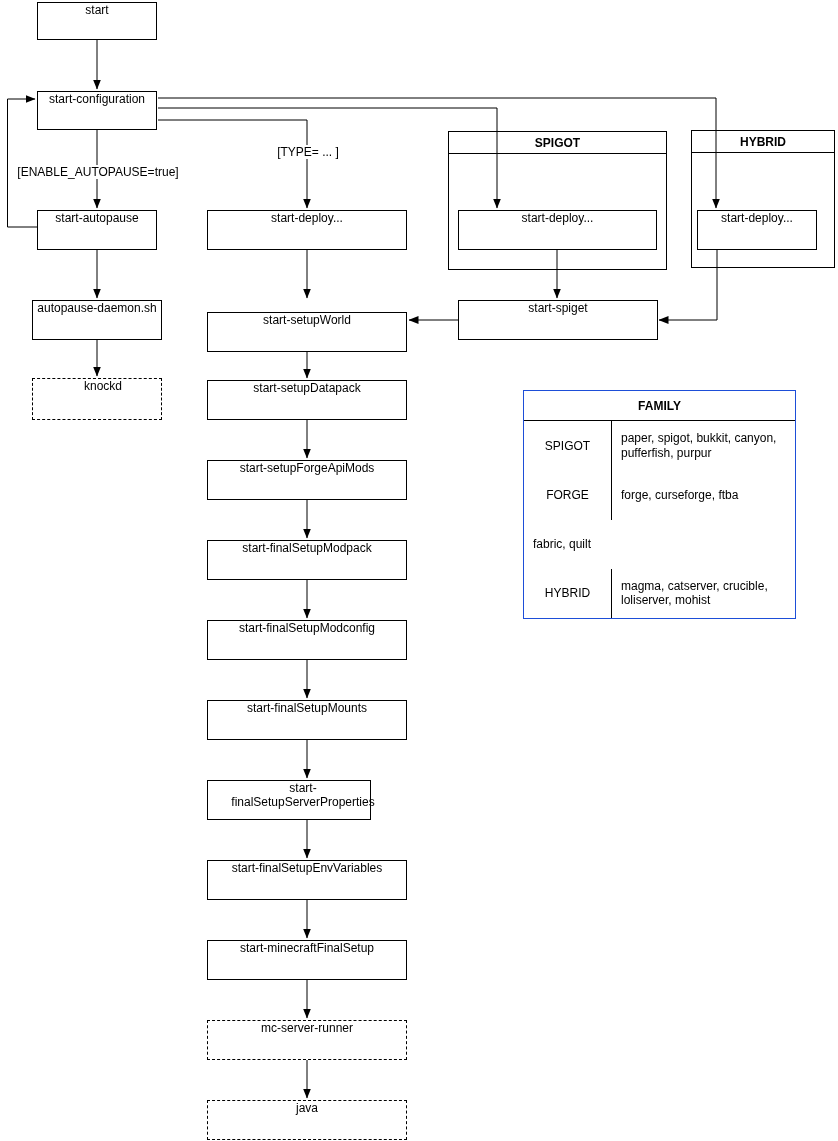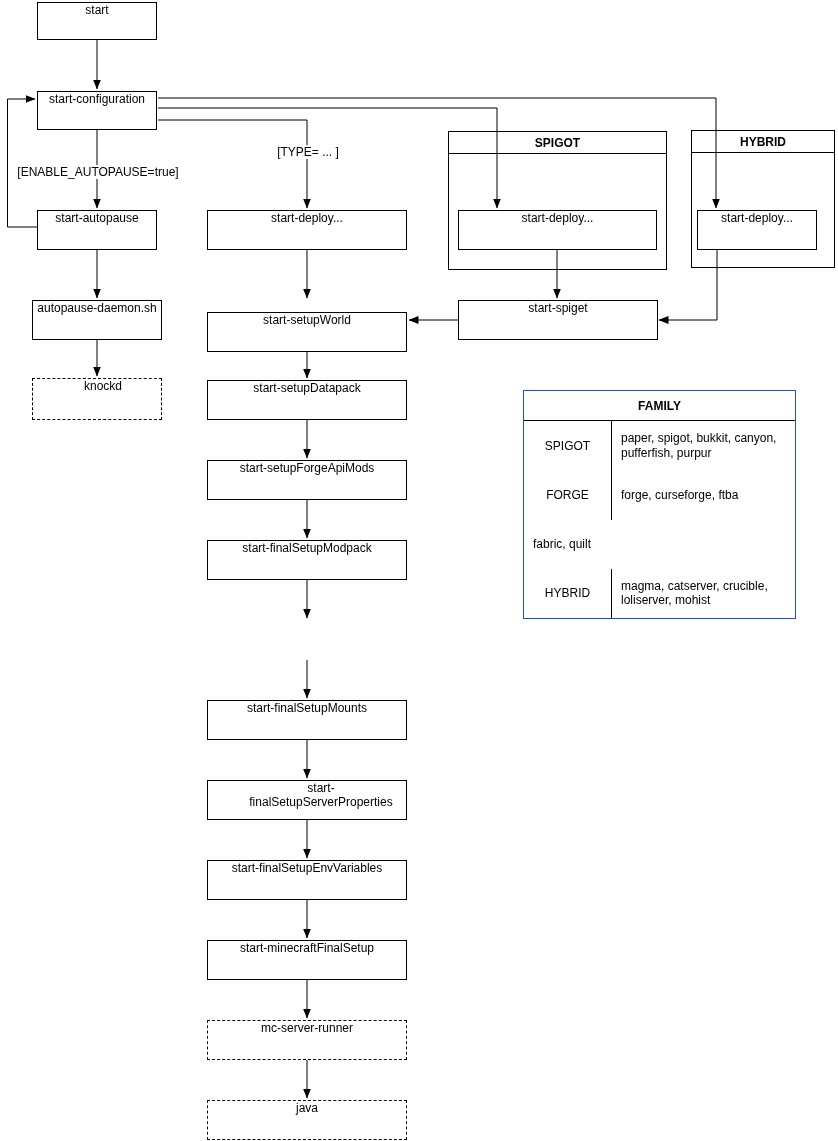--- a/index.html
+++ b/index.html
@@ -169,26 +169,29 @@
   </div>
 
   <div class="node" style="left:207px; top:460px; width:200px; height:40px;">
     <span>start-setupForgeApiMods</span>
   </div>
 
   <div class="node" style="left:207px; top:540px; width:200px; height:40px;">
     <span>start-finalSetupModpack</span>
   </div>
 
+  <div class="node" style="left:207px; top:620px; width:200px; height:40px;">
+    <span>start-finalSetupModconfig</span>
+  </div>
 
   <div class="node" style="left:207px; top:700px; width:200px; height:40px;">
     <span>start-finalSetupMounts</span>
   </div>
 
-  <div class="node" style="left:207px; top:780px; width:200px; height:40px;padding-left:28px;">
+  <div class="node" style="left:207px; top:780px; width:164px; height:40px;padding-left:28px;">
     <span>start-finalSetupServerProperties</span>
   </div>
 
   <div class="node" style="left:207px; top:860px; width:200px; height:40px;">
     <span>start-finalSetupEnvVariables</span>
   </div>
 
   <div class="node" style="left:207px; top:940px; width:200px; height:40px;">
     <span>start-minecraftFinalSetup</span>
   </div>

